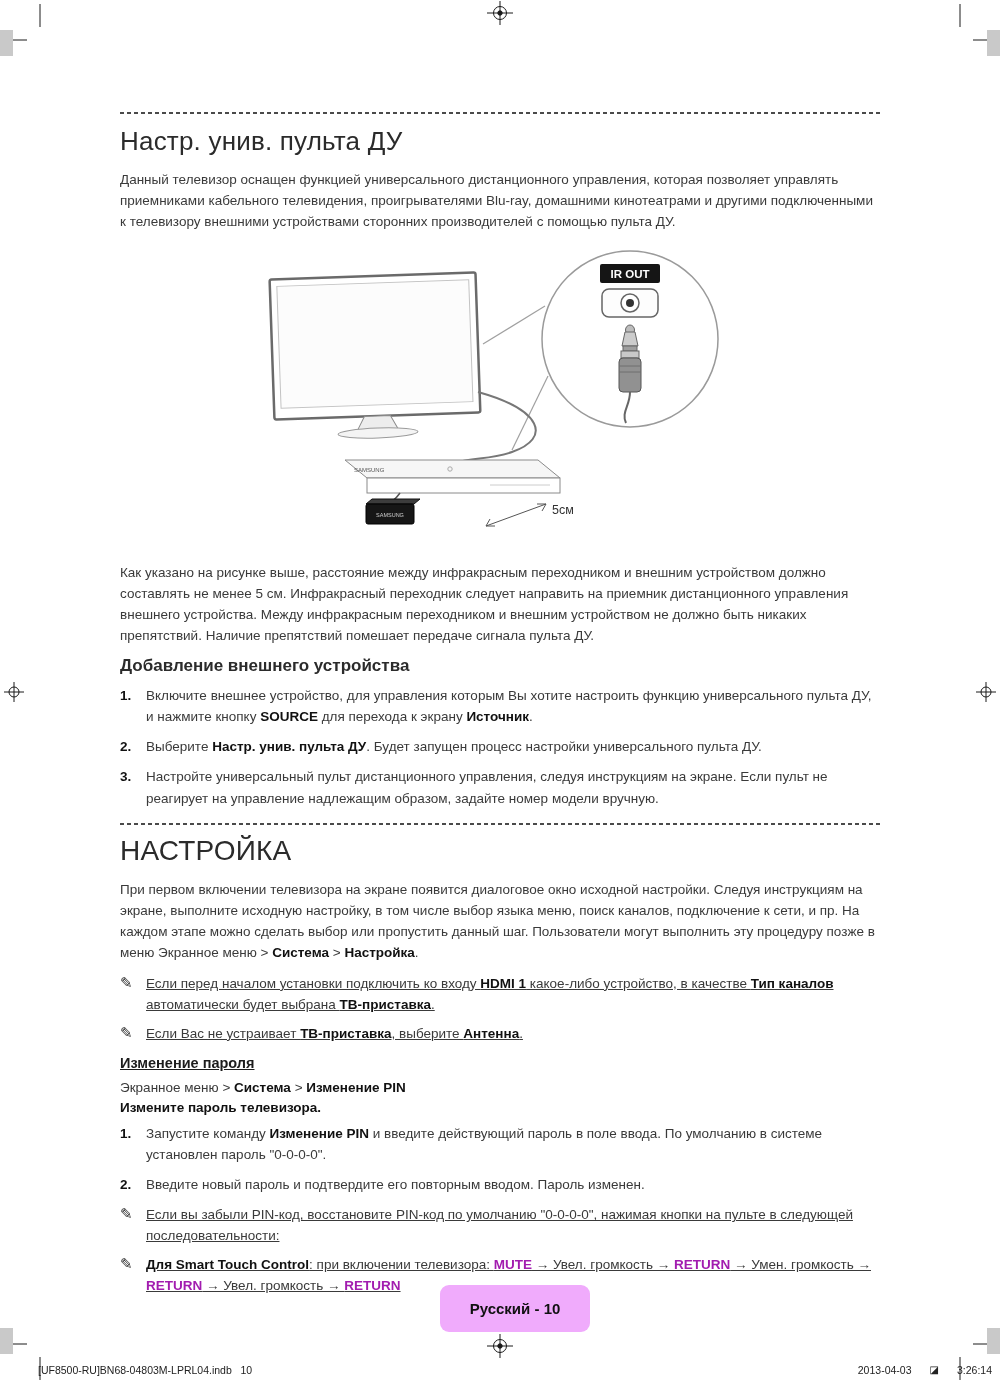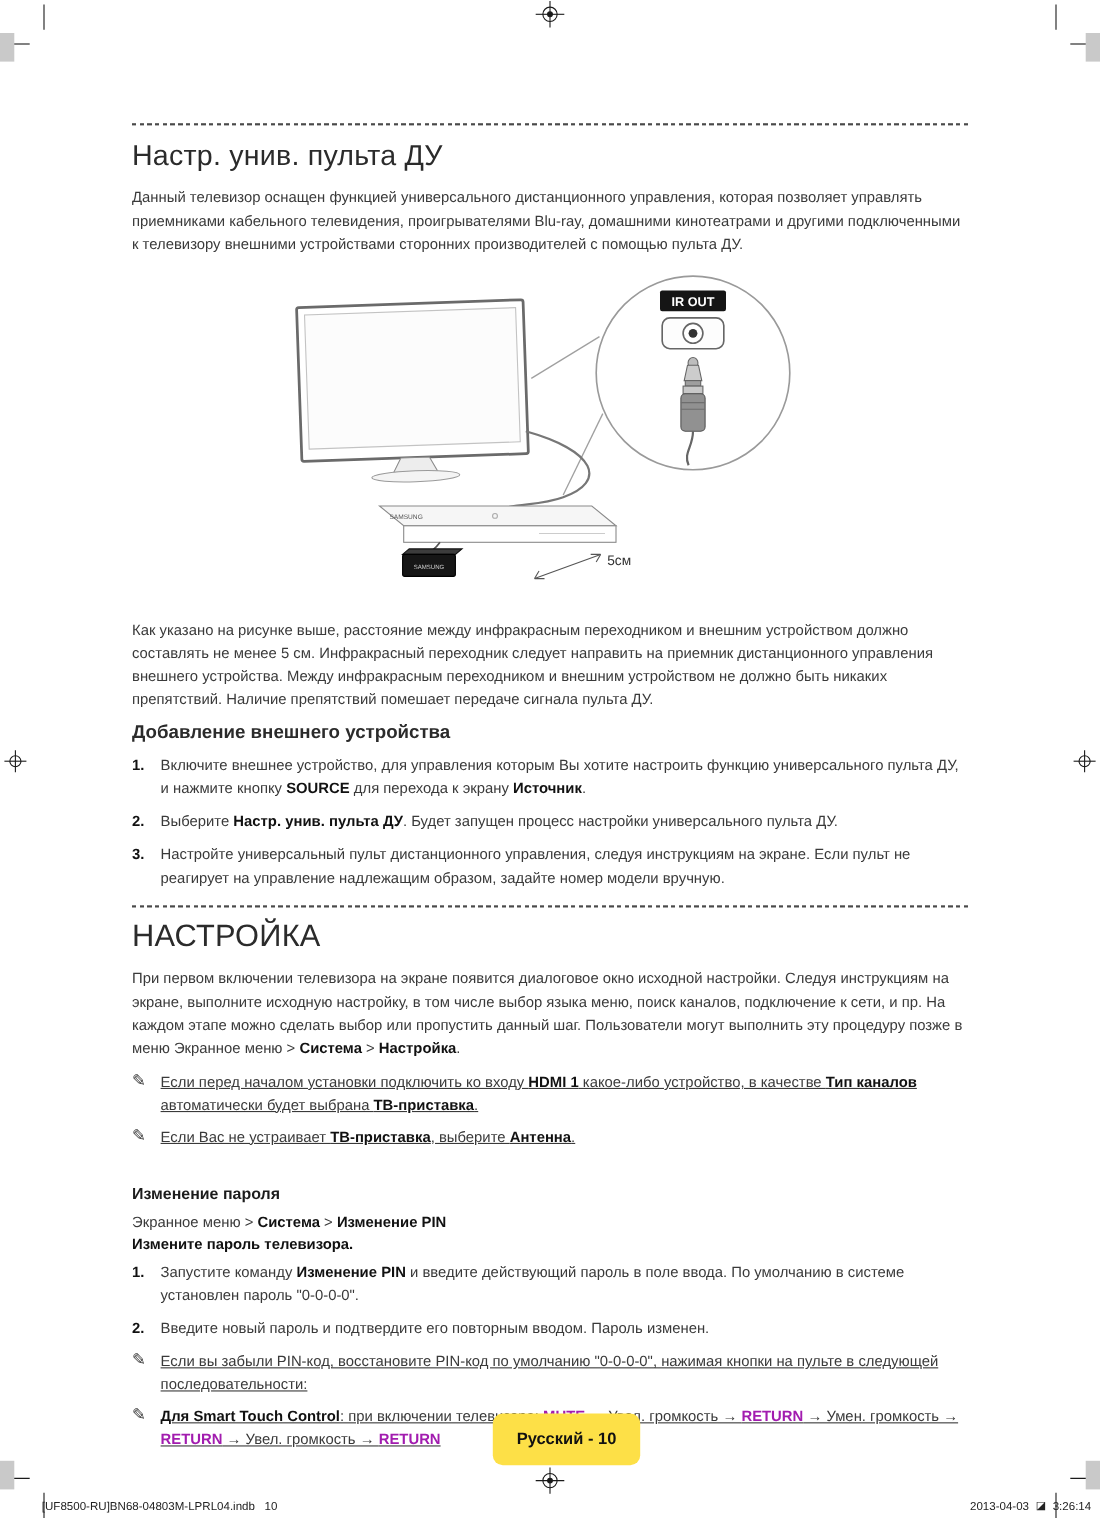--- a/index.html
+++ b/index.html
@@ -15,35 +15,35 @@
   p.body{font-size:13.5px;line-height:1.56;margin:0 0 10px;}
   h2.sub{font-size:17px;font-weight:700;color:#2b2b2b;margin:10px 0 9px;}
   .step{display:flex;margin:0 0 9px;font-size:13.5px;line-height:1.56;}
   .step-num{flex:0 0 26px;font-weight:700;color:#111;}
   .step-text{flex:1;}
   .note{display:flex;margin:0 0 8px;font-size:13.5px;line-height:1.56;}
   .note-icon{flex:0 0 26px;font-size:15px;color:#2b2b2b;line-height:1.3;}
   .note-text{flex:1;text-decoration:underline;}
   .b{font-weight:700;color:#111;margin-top:33px;}
   .key{font-weight:700;color:#a21caf;}
-  h3.pwd{font-size:14.5px;font-weight:700;color:#1c1c1c;margin:34px 0 7px;}
+  h3.pwd{font-size:14.5px;font-weight:700;color:#1c1c1c;text-decoration:underline;margin:11px 0 7px;}
   p.menupath{font-size:13.5px;line-height:1.5;margin:0 0 2px;}
   p.boldline{font-size:13.5px;font-weight:700;color:#111;margin:0 0 8px;}
   .diagram{margin:8px 0 10px 130px;width:520px;}
   .diagram svg{display:block;font-family:"Liberation Sans",sans-serif;}
   .watermark{position:absolute;left:396px;top:650px;font-family:"DejaVu Serif",serif;
              font-style:italic;font-weight:700;font-size:47px;letter-spacing:1px;
              color:#c40000;opacity:.82;text-shadow:0 0 6px rgba(255,130,130,.85);}
   .page-badge{position:absolute;left:50%;bottom:52px;transform:translateX(-50%);
-              width:134px;height:47px;background:#fde047;border-radius:9px;
+              width:150px;height:47px;background:#f0abfc;border-radius:9px;
               display:flex;align-items:center;justify-content:center;
               font-size:15px;font-weight:700;color:#111;}
   .print-left{position:absolute;left:38px;bottom:8px;font-size:10.5px;color:#222;white-space:pre;}
   .print-right{position:absolute;right:38px;bottom:8px;font-size:10.5px;color:#222;
-               display:flex;align-items:center;gap:6px;}
+               display:flex;align-items:center;gap:18px;}
   .print-mark{font-size:10px;line-height:1;}
 </style>
 </head>
 <body>
 
 <div class="page">
 
   <svg class="marks" width="1000" height="1384" viewBox="0 0 1000 1384">
     <g stroke="#1a1a1a" stroke-width="1">
 

